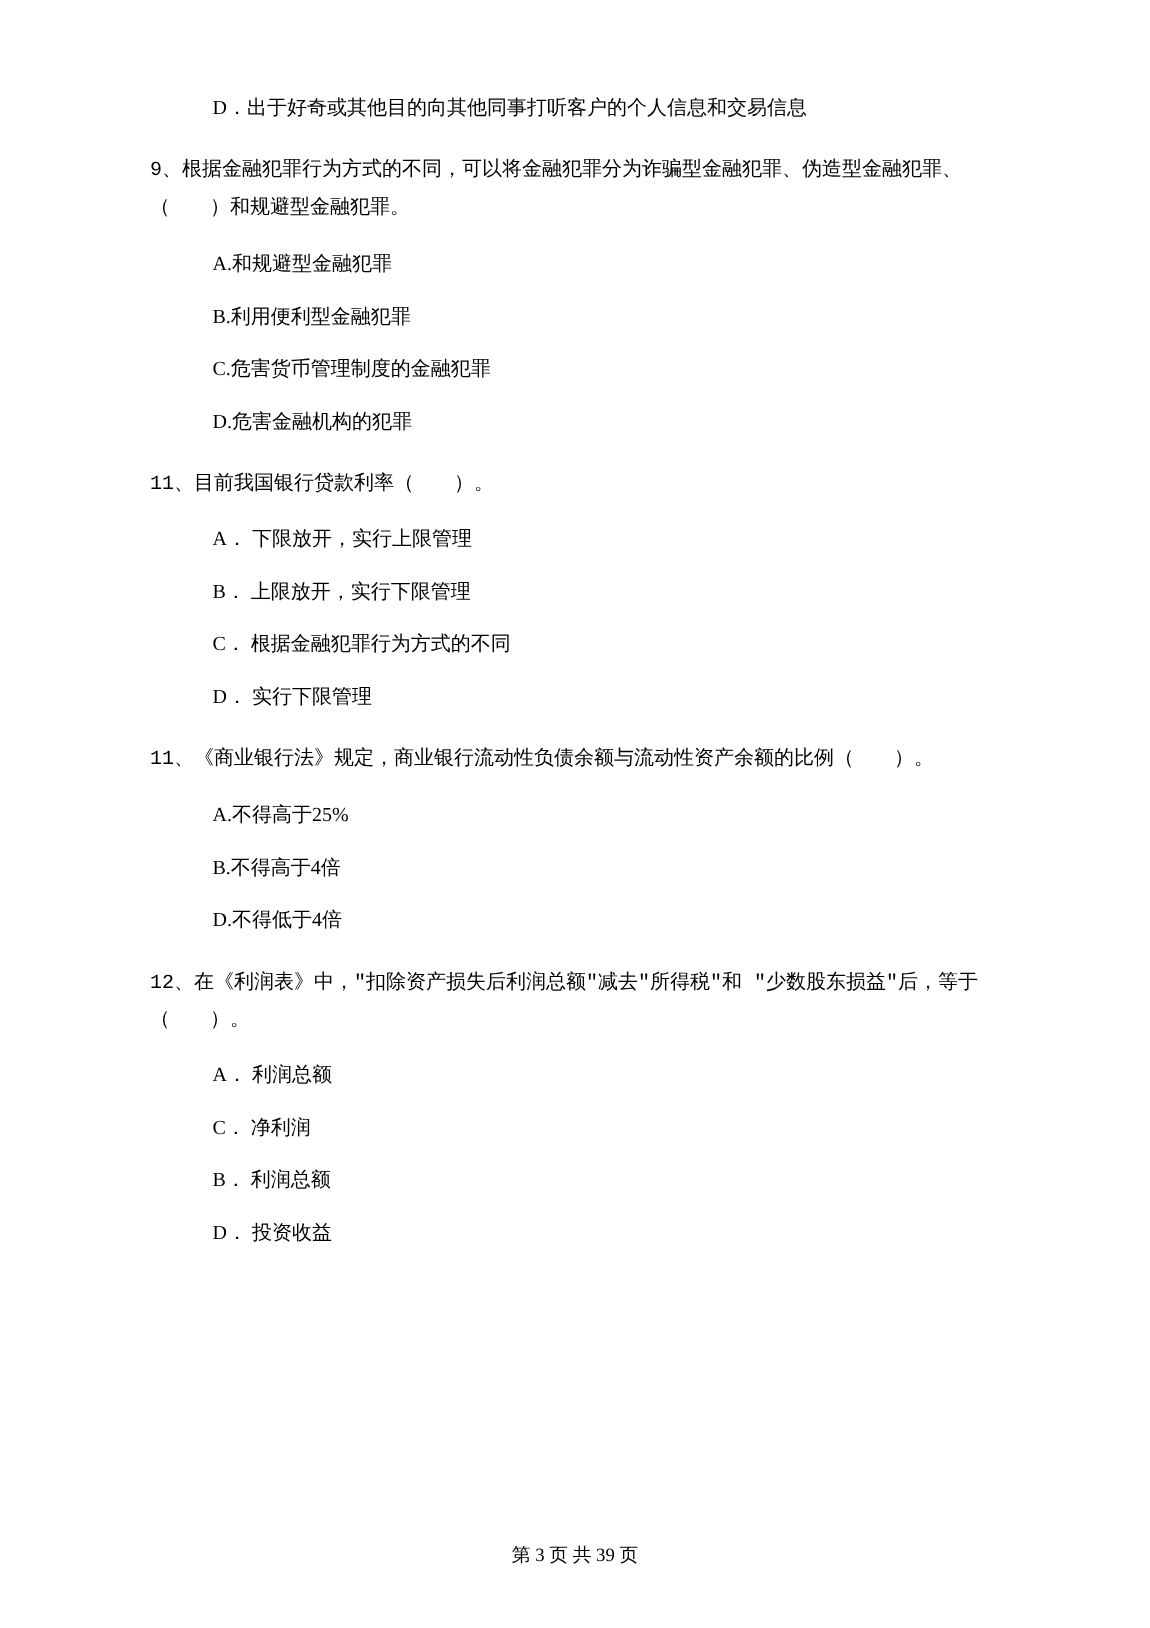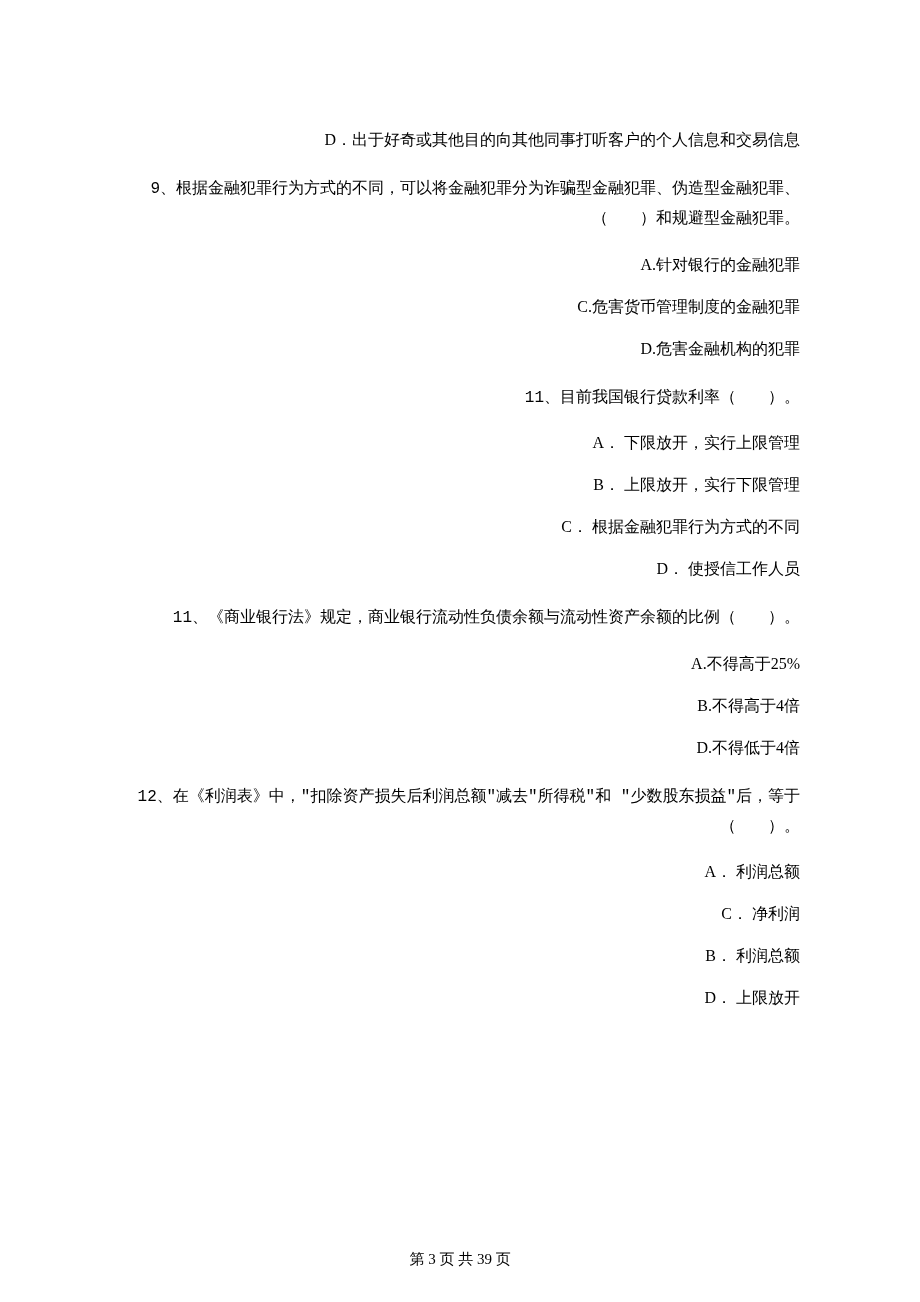--- a/index.html
+++ b/index.html
@@ -5,71 +5,71 @@
   body {
     margin: 0;
     padding: 0;
     background: #ffffff;
     font-family: "SimSun", "宋体", serif;
     width: 920px;
     min-height: 1302px;
     position: relative;
   }
   .page {
-    padding: 110px 120px 60px 120px;
+    padding: 57px 120px 60px 120px;
     color: #000000;
     font-size: 16px;
     line-height: 1.5;
-    text-align: right;
   }
   .option {
     margin: 18px 0 18px 50px;
     font-size: 16px;
   }
   .question {
     margin: 22px 0 12px 0;
     font-size: 16px;
     line-height: 1.9;
     font-family: Liberation Mono, monospace;
   }
   .footer {
     position: absolute;
-    bottom: 33px;
+    bottom: 48px;
     left: 0;
     width: 920px;
     text-align: center;
     font-size: 15px;
     color: #000000;
   }
 </style>
 </head>
 <body>
 
 <div class="page">
 
   <div class="option">D．出于好奇或其他目的向其他同事打听客户的个人信息和交易信息</div>
 
   <div class="question">9、根据金融犯罪行为方式的不同，可以将金融犯罪分为诈骗型金融犯罪、伪造型金融犯罪、（　　）和规避型金融犯罪。</div>
-  <div class="option">A.针对银行的金融犯罪</div>
+  <div class="option">A.和规避型金融犯罪</div>
+  <div class="option">B.利用便利型金融犯罪</div>
   <div class="option">C.危害货币管理制度的金融犯罪</div>
   <div class="option">D.危害金融机构的犯罪</div>
 
   <div class="question">11、目前我国银行贷款利率（　　）。</div>
   <div class="option">A． 下限放开，实行上限管理</div>
   <div class="option">B． 上限放开，实行下限管理</div>
   <div class="option">C． 根据金融犯罪行为方式的不同</div>
-  <div class="option">D． 使授信工作人员</div>
+  <div class="option">D． 实行下限管理</div>
 
   <div class="question">11、《商业银行法》规定，商业银行流动性负债余额与流动性资产余额的比例（　　）。</div>
   <div class="option">A.不得高于25%</div>
   <div class="option">B.不得高于4倍</div>
   <div class="option">D.不得低于4倍</div>
 
   <div class="question">12、在《利润表》中，"扣除资产损失后利润总额"减去"所得税"和 "少数股东损益"后，等于（　　）。</div>
   <div class="option">A． 利润总额</div>
   <div class="option">C． 净利润</div>
   <div class="option">B． 利润总额</div>
-  <div class="option">D． 上限放开</div>
+  <div class="option">D． 投资收益</div>
 
 
 </div>
 
 <div class="footer">第 3 页 共 39 页</div>
 
 </body></html>

